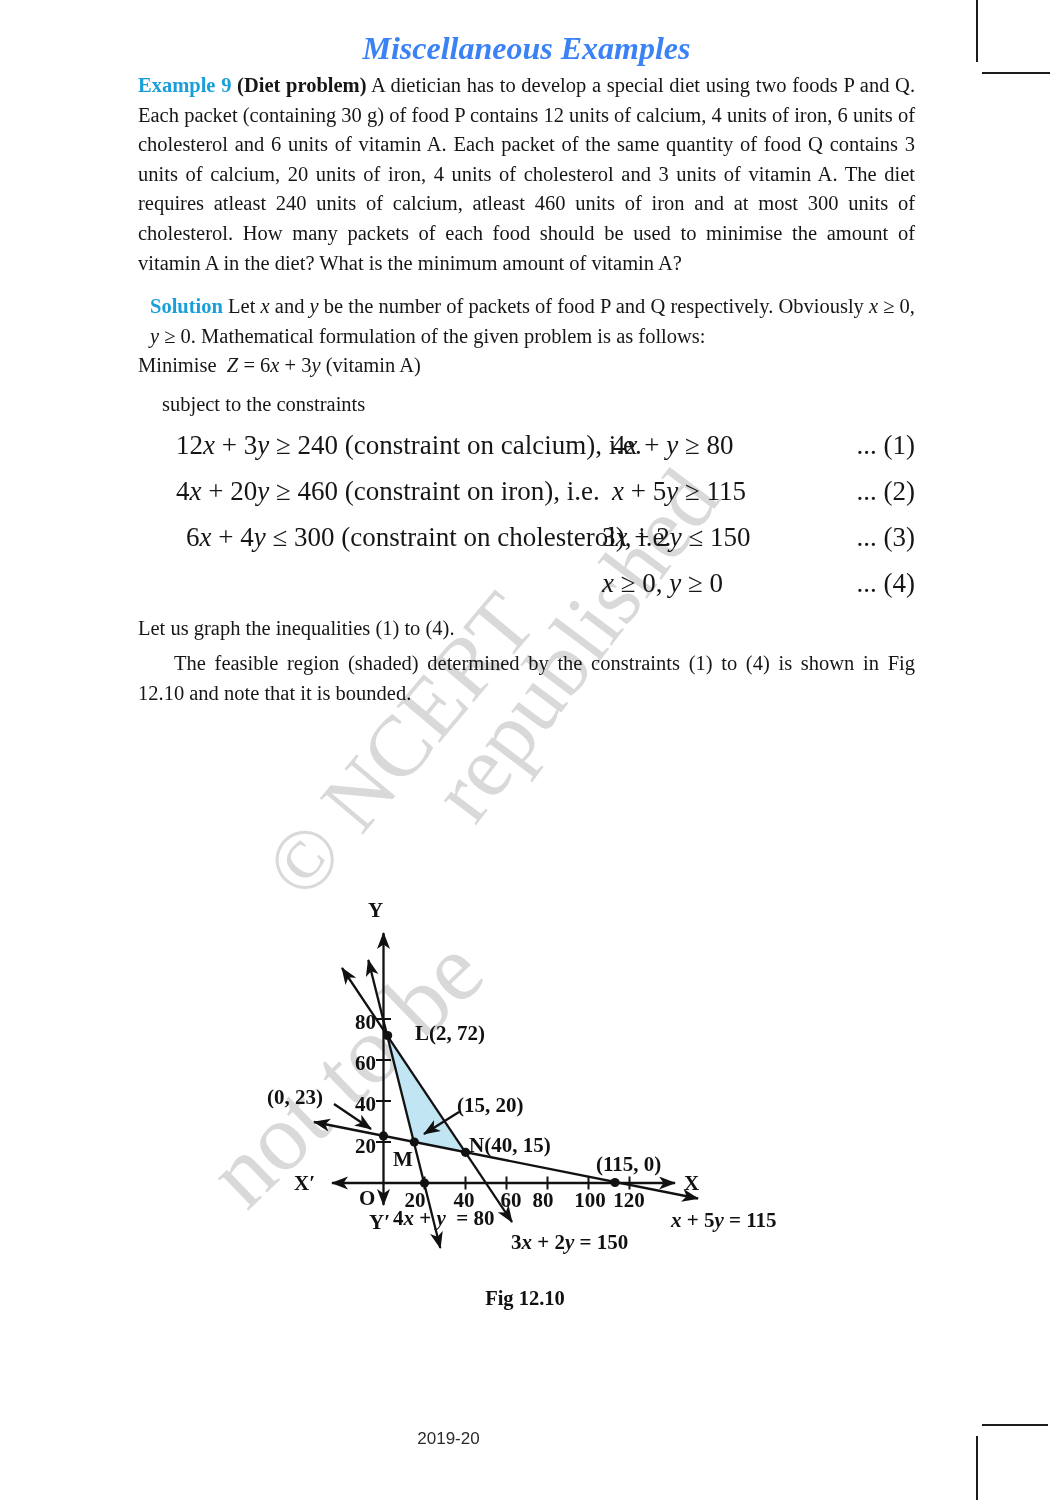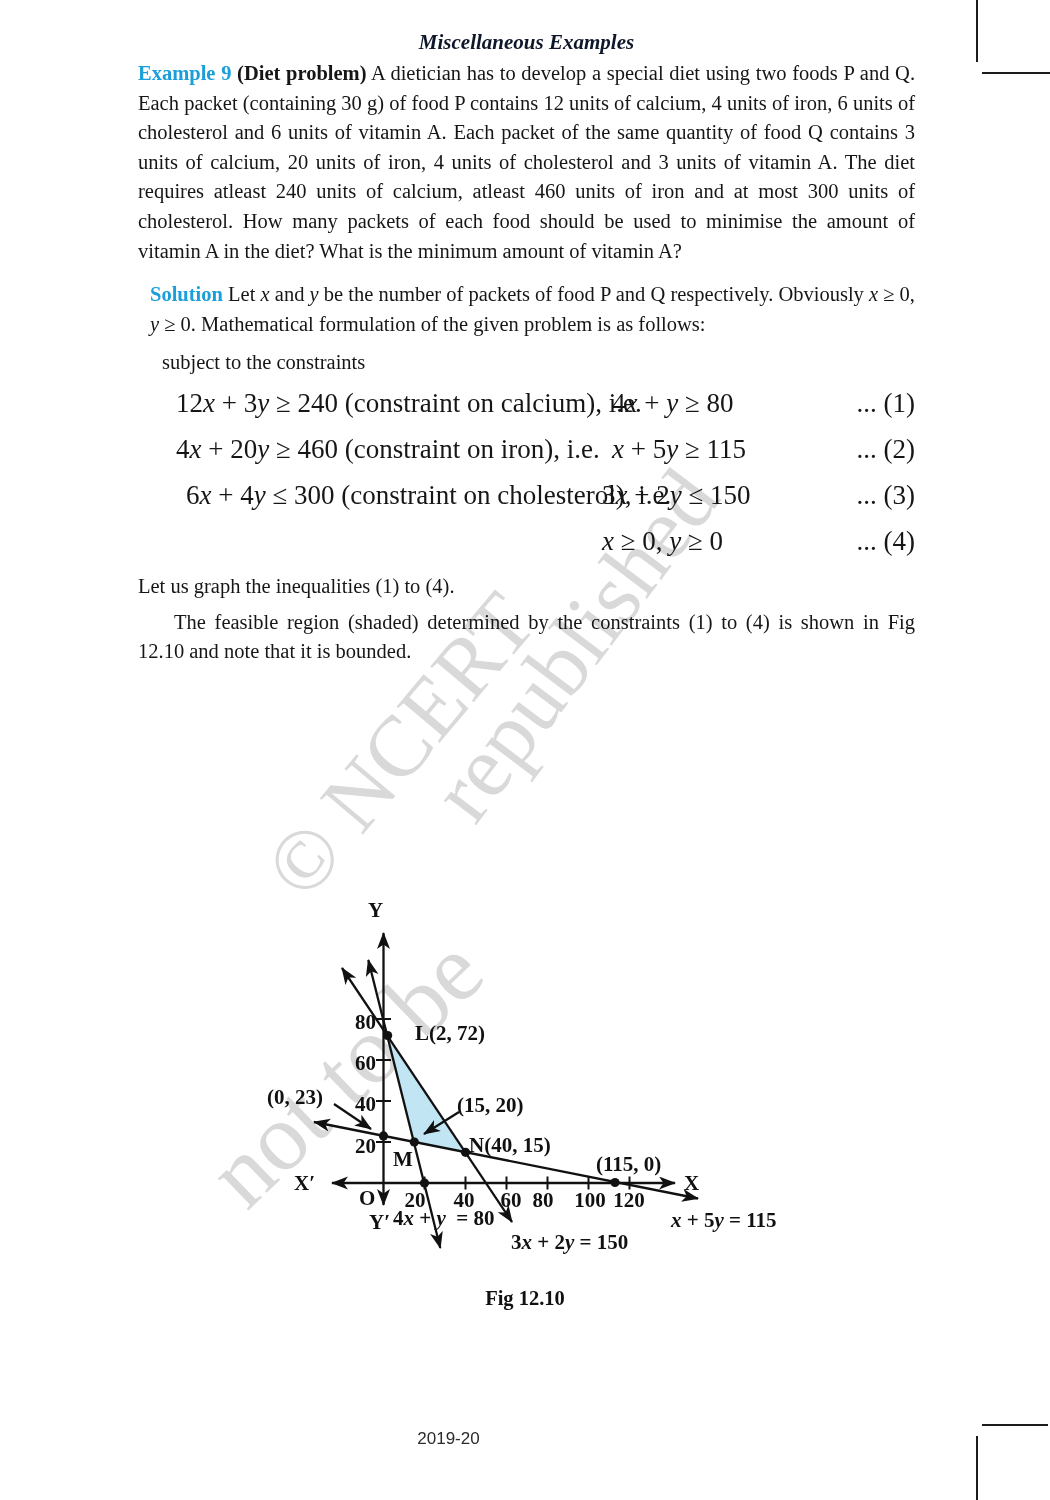--- a/index.html
+++ b/index.html
@@ -10,22 +10,22 @@
       font-family:"Liberation Serif",serif;}
   .wm-ncert{left:400px;top:745px;font-size:86px;transform:translate(-50%,-50%) rotate(-50deg);}
   .wm-l2{left:345px;top:1072px;font-size:96px;transform:translate(-50%,-50%) rotate(-44deg);}
   .wm-l3{left:575px;top:645px;font-size:88px;transform:translate(-50%,-50%) rotate(-53deg);}
   
   .crop{position:absolute;background:#1c1c1c;z-index:2;}
   
   .content{position:absolute;left:138px;top:0;width:777px;z-index:1;}
   .header-row{display:flex;justify-content:flex-end;align-items:baseline;gap:54px;
               padding-top:187px;font-size:16.5px;letter-spacing:.6px;}
-  .doc-title{text-align:center;margin-top:30px;font-size:21px;font-weight:bold;
-             font-style:italic;color:#0f172a;}
+  .doc-title{text-align:center;margin-top:30px;font-size:32px;font-weight:bold;
+             font-style:italic;color:#3b82f6;}
   .para{font-size:20.5px;line-height:29.6px;text-align:justify;}
   .lead{font-weight:bold;color:#1a9fda;}
   .boldblack{font-weight:bold;}
   .example-para{margin-top:4px;}
   .solution-para{margin-top:14px;margin-left:12px;}
   .subject{margin-top:9px;text-align:left;margin-left:24px;}
   .minimise{text-align:left;}
   .constraints{margin-top:10px;}
   .crow{position:relative;height:29px;margin-bottom:17px;font-size:27px;}
   .crow .cleft{padding-left:38px;display:inline-block;}
@@ -68,20 +68,21 @@
     <div class="doc-title">Miscellaneous Examples</div>
 
     <div class="para example-para">
       <span class="lead">Example 9</span><span class="boldblack"> (Diet problem)</span><span> A dietician has to develop a special diet using two foods P and Q. Each packet (containing 30 g) of food P contains 12 units of calcium, 4 units of iron, 6 units of cholesterol and 6 units of vitamin A. Each packet of the same quantity of food Q contains 3 units of calcium, 20 units of iron, 4 units of cholesterol and 3 units of vitamin A. The diet requires atleast 240 units of calcium, atleast 460 units of iron and at most 300 units of cholesterol. How many packets of each food should be used to minimise the amount of vitamin A in the diet? What is the minimum amount of vitamin A?</span>
     </div>
 
     <div class="para solution-para">
       <span class="lead">Solution</span><span> Let <i>x</i> and <i>y</i> be the number of packets of food P and Q respectively. Obviously <i>x</i> ≥ 0, <i>y</i> ≥ 0. Mathematical formulation of the given problem is as follows:</span>
     </div>
 
+    <div class="para minimise">Minimise&nbsp; <i>Z</i> = 6<i>x</i> + 3<i>y</i> (vitamin A)</div>
 
     <div class="para subject">subject to the constraints</div>
 
     <div class="constraints">
       <div class="crow">
         <span class="cleft">12<i>x</i> + 3<i>y</i> ≥ 240 (constraint on calcium), i.e.</span>
         <span class="cmid">4<i>x</i> + <i>y</i> ≥ 80</span>
         <span class="cref">... (1)</span>
       </div>
       <div class="crow">

